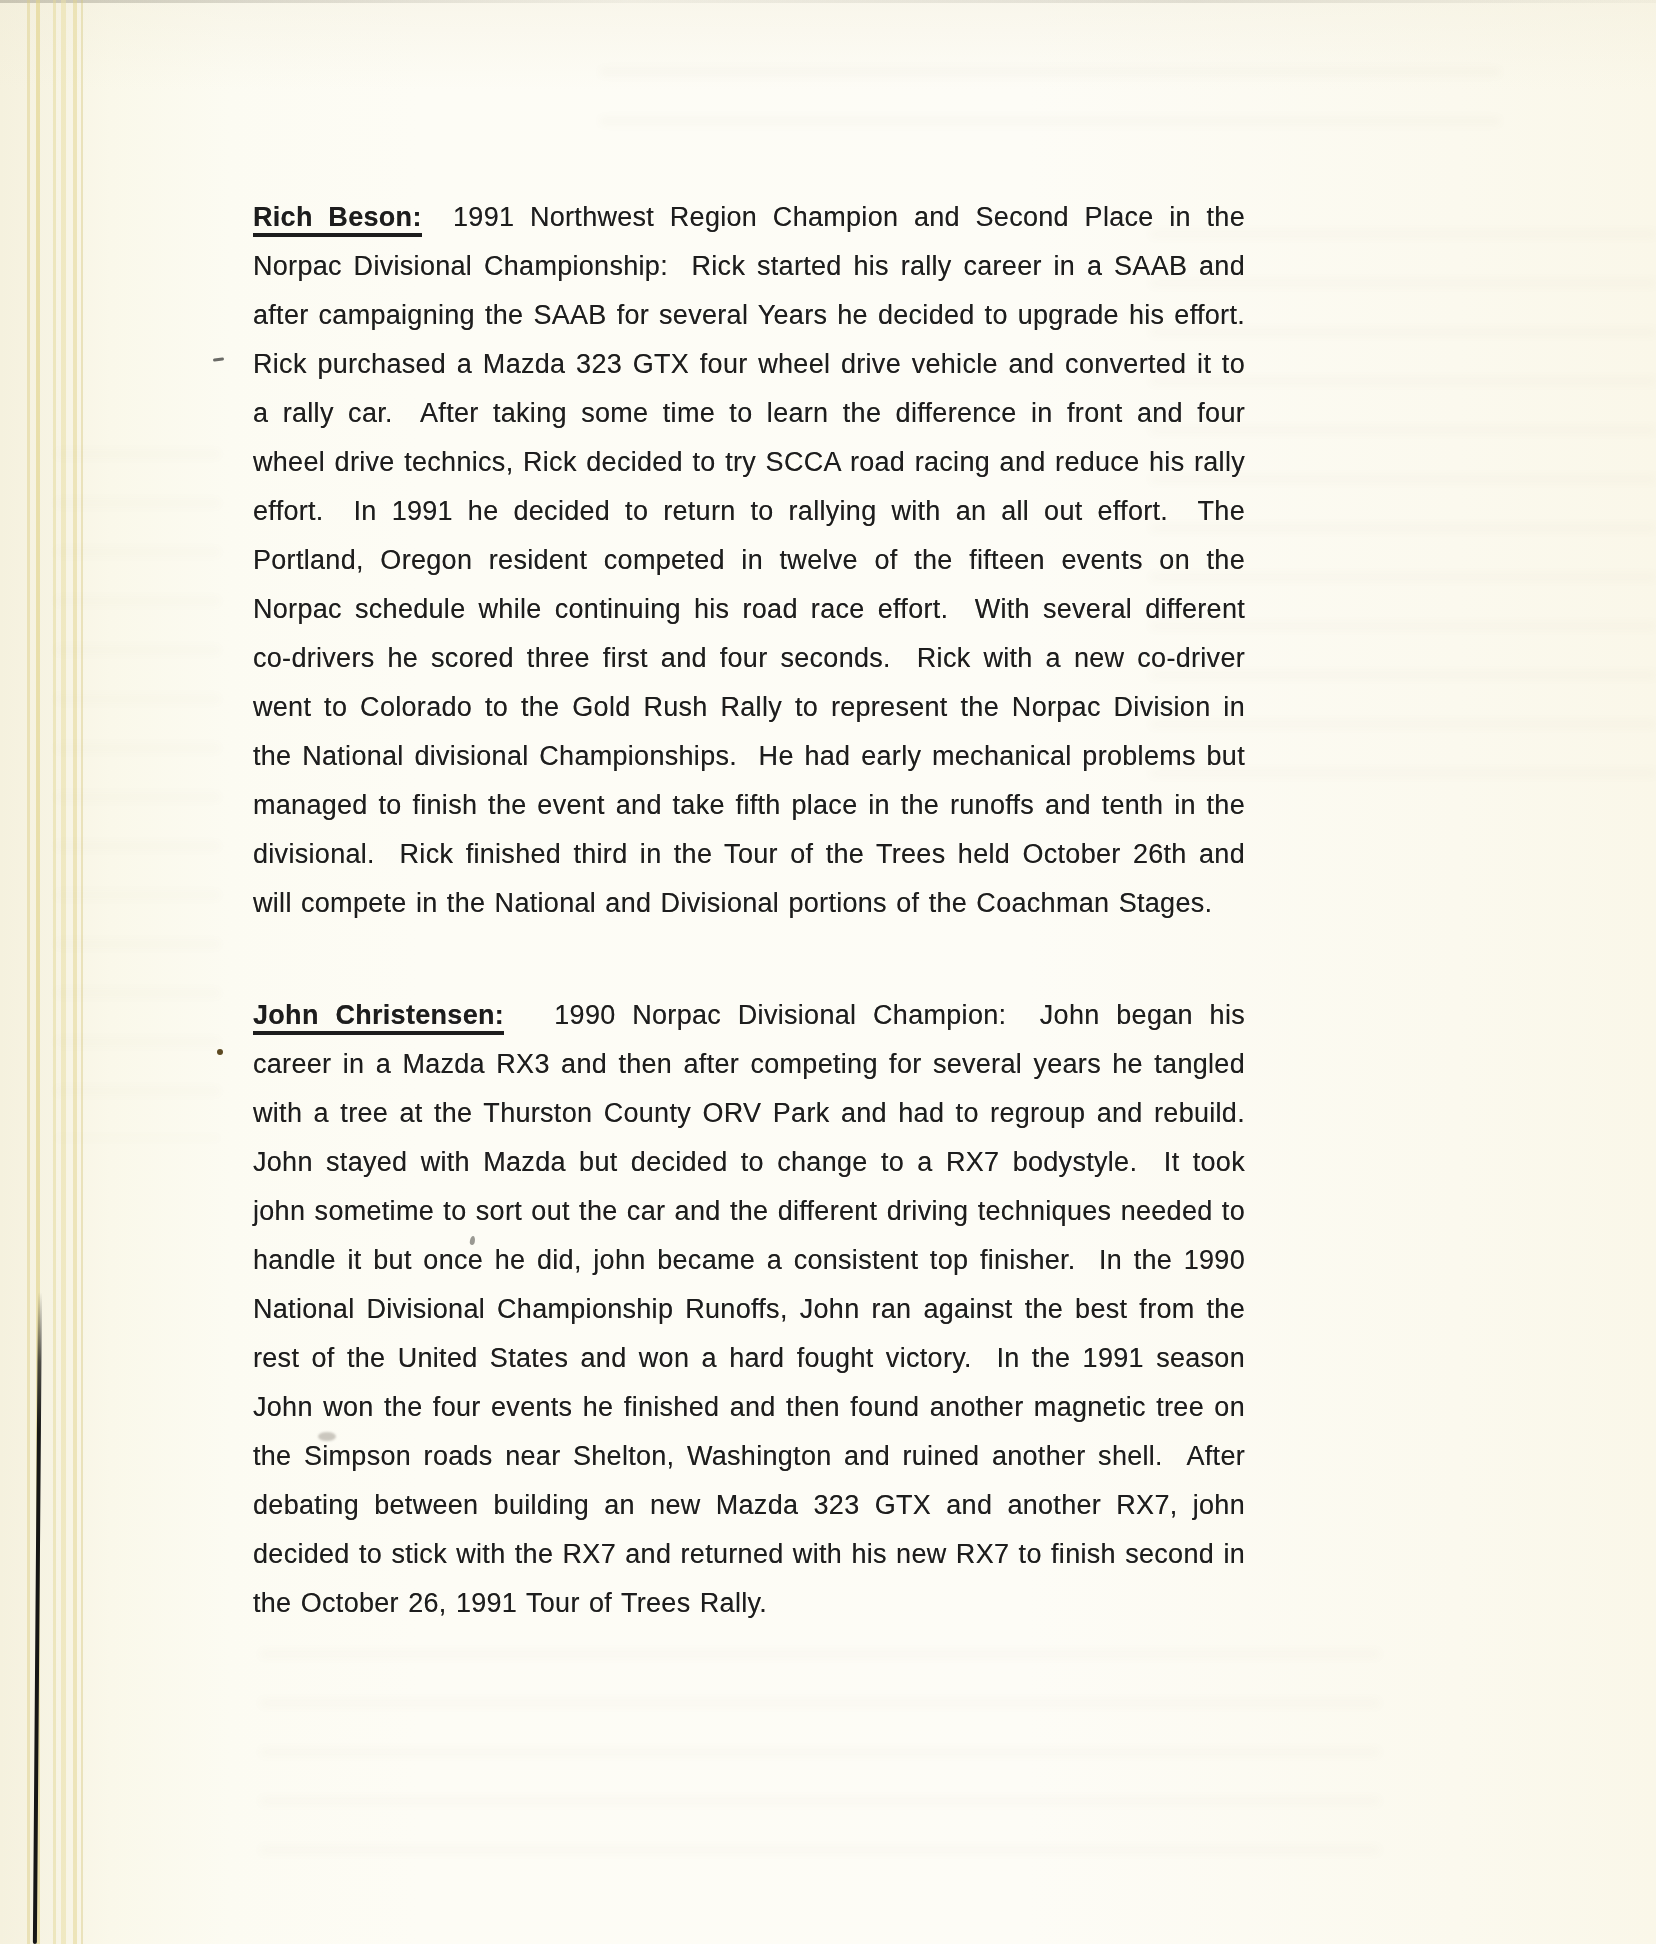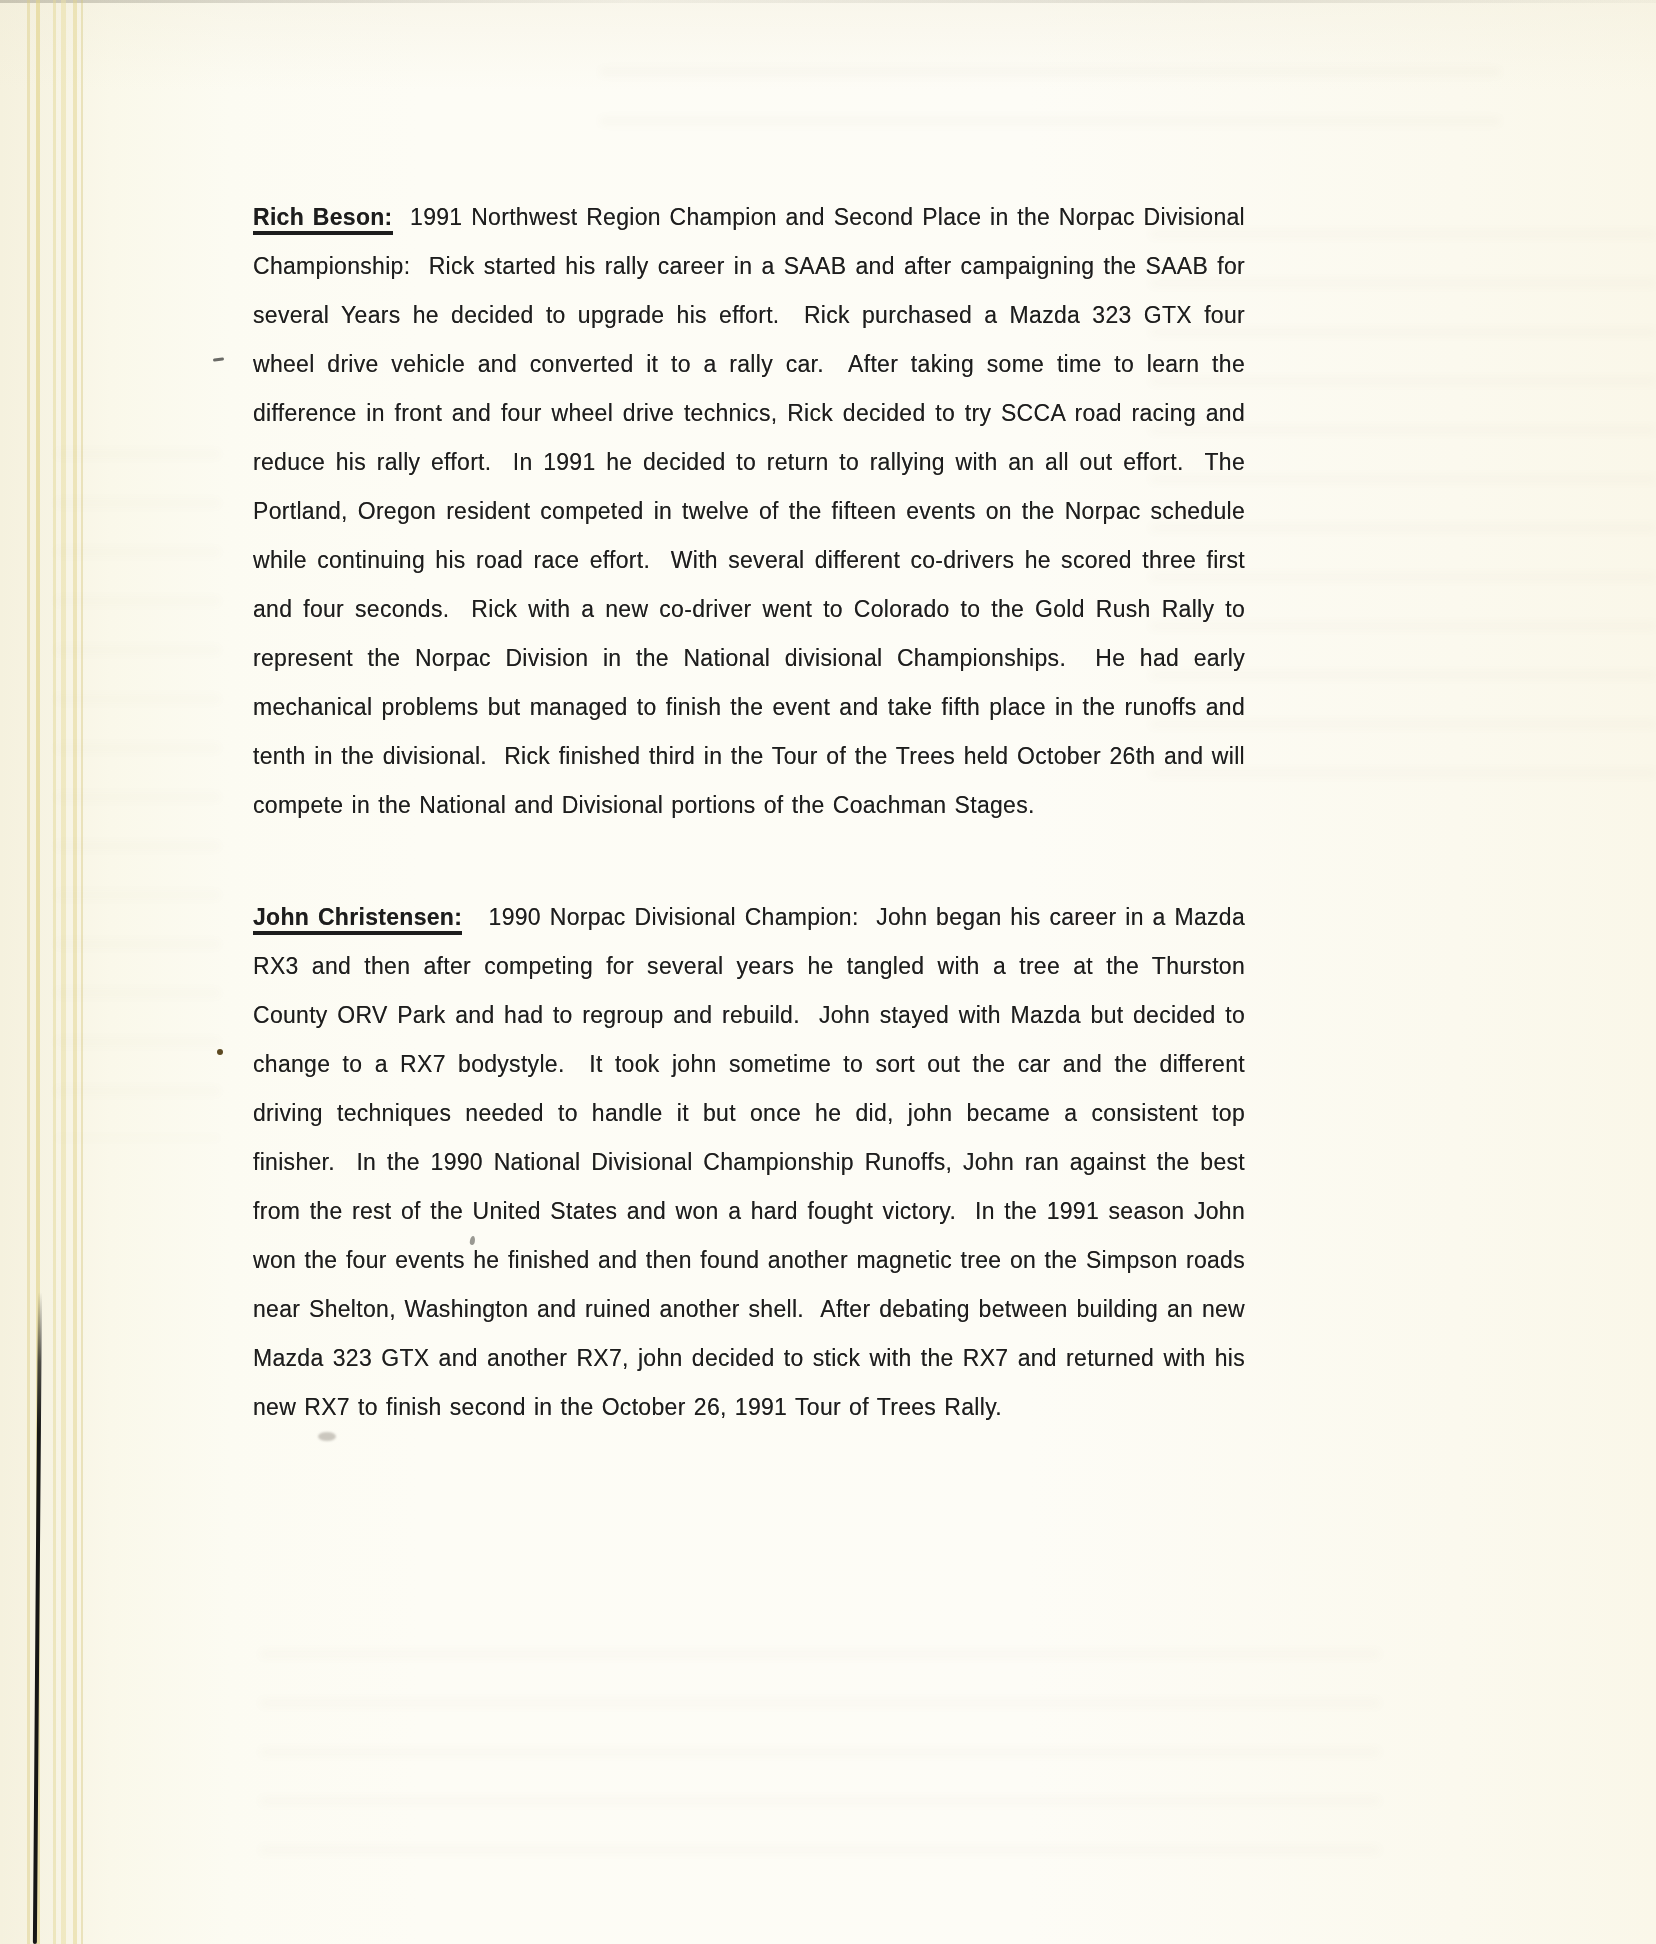--- a/index.html
+++ b/index.html
@@ -50,21 +50,21 @@
     transform: rotate(0.45deg);
     transform-origin: top center;
     border-radius: 2px;
   }
   .text-block {
     position: absolute;
     left: 253px;
     top: 193px;
     width: 992px;
     color: #1d1d1d;
-    font-size: 23px;
+    font-size: 27px;
     line-height: 49px;
     letter-spacing: .3px;
     word-spacing: 1.5px;
     text-align: justify;
     white-space: pre-wrap;
     text-shadow: 0 0 .4px rgba(20,20,20,.55);
   }
   .para { margin: 0; }
   .para + .para { margin-top: 63px; }
   .para .head {

